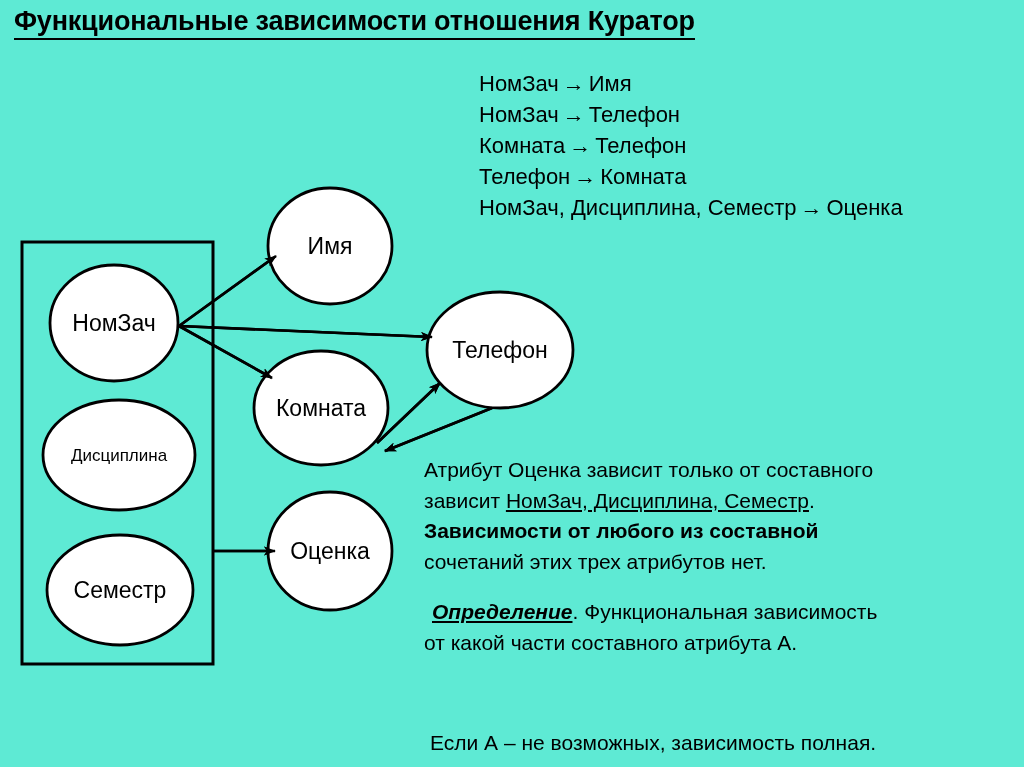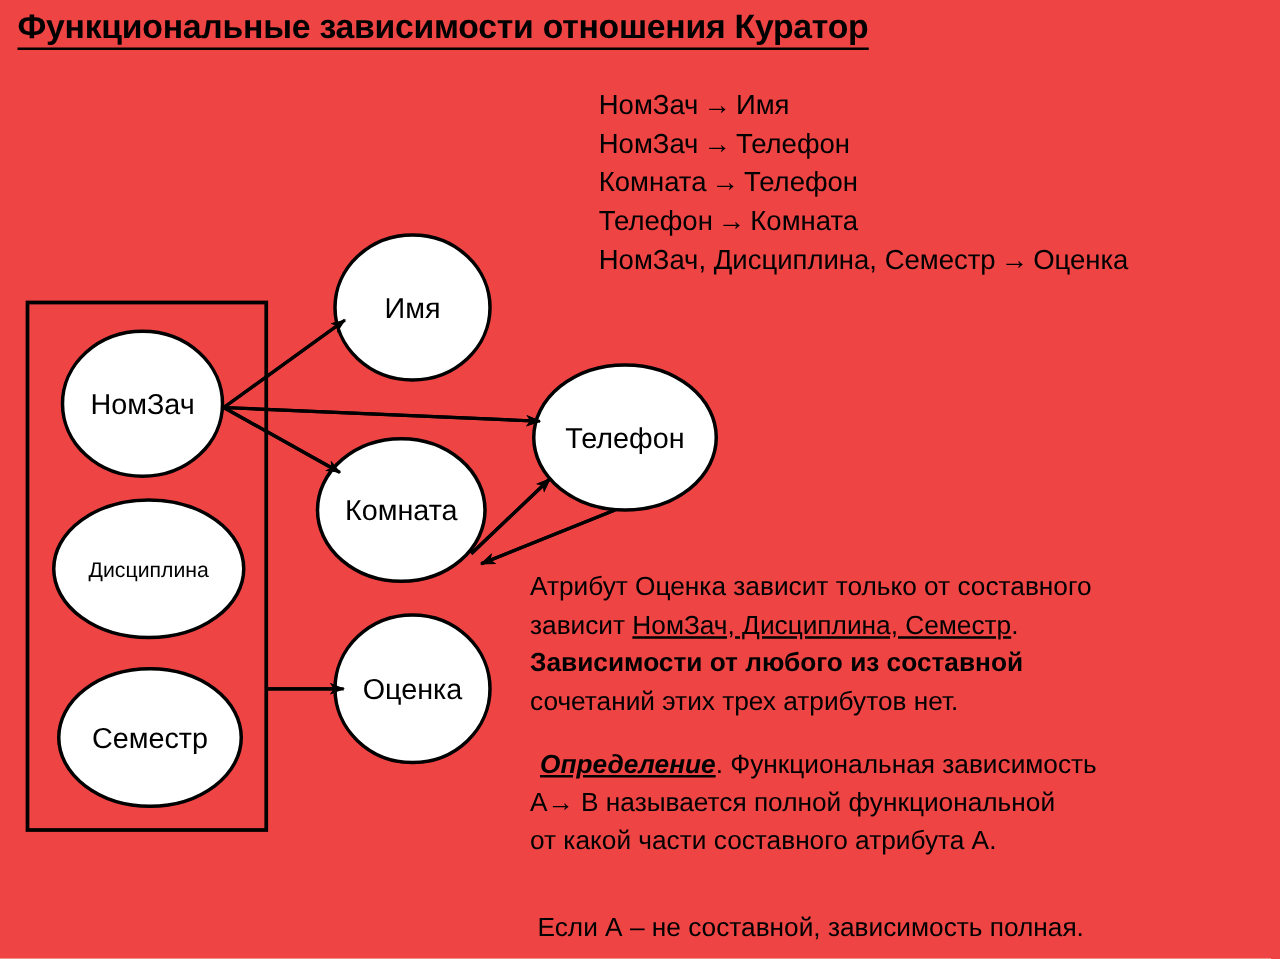--- a/index.html
+++ b/index.html
@@ -10,21 +10,21 @@
   }
   body {
     font-family: "Liberation Sans", "DejaVu Sans", sans-serif;
     color: #000000;
   }
   #page {
     position: relative;
     width: 1024px;
     height: 767px;
     overflow: hidden;
-    background: #ef4444;
+    background: #5eead4;
   }
 
   
   #title {
     position: absolute;
     left: 14px;
     top: 5px;
     font-size: 27px;
     font-weight: 700;
     line-height: 32px;
@@ -183,21 +183,20 @@
 
   <div class="prose" id="para-1">
     <span class="line">Атрибут Оценка зависит только от составного</span>
     <span class="line"><span>зависит </span><span class="u">НомЗач, Дисциплина, Семестр</span><span>.</span></span>
     <span class="line b">Зависимости от любого из составной</span>
     <span class="line">сочетаний этих трех атрибутов нет.</span>
   </div>
 
   <div class="prose" id="para-2">
     <span class="line indent"><span class="bi-u">Определение</span><span>.</span><span> Функциональная зависимость</span></span>
-    <span class="line">А→ В называется полной функциональной</span>
     <span class="line">от какой части составного атрибута А.</span>
   </div>
 
   <div class="prose" id="para-3">
-    <span class="line">Если А – не составной, зависимость полная.</span>
+    <span class="line">Если А – не возможных, зависимость полная.</span>
   </div>
 
 </div>
 
 </body></html>

